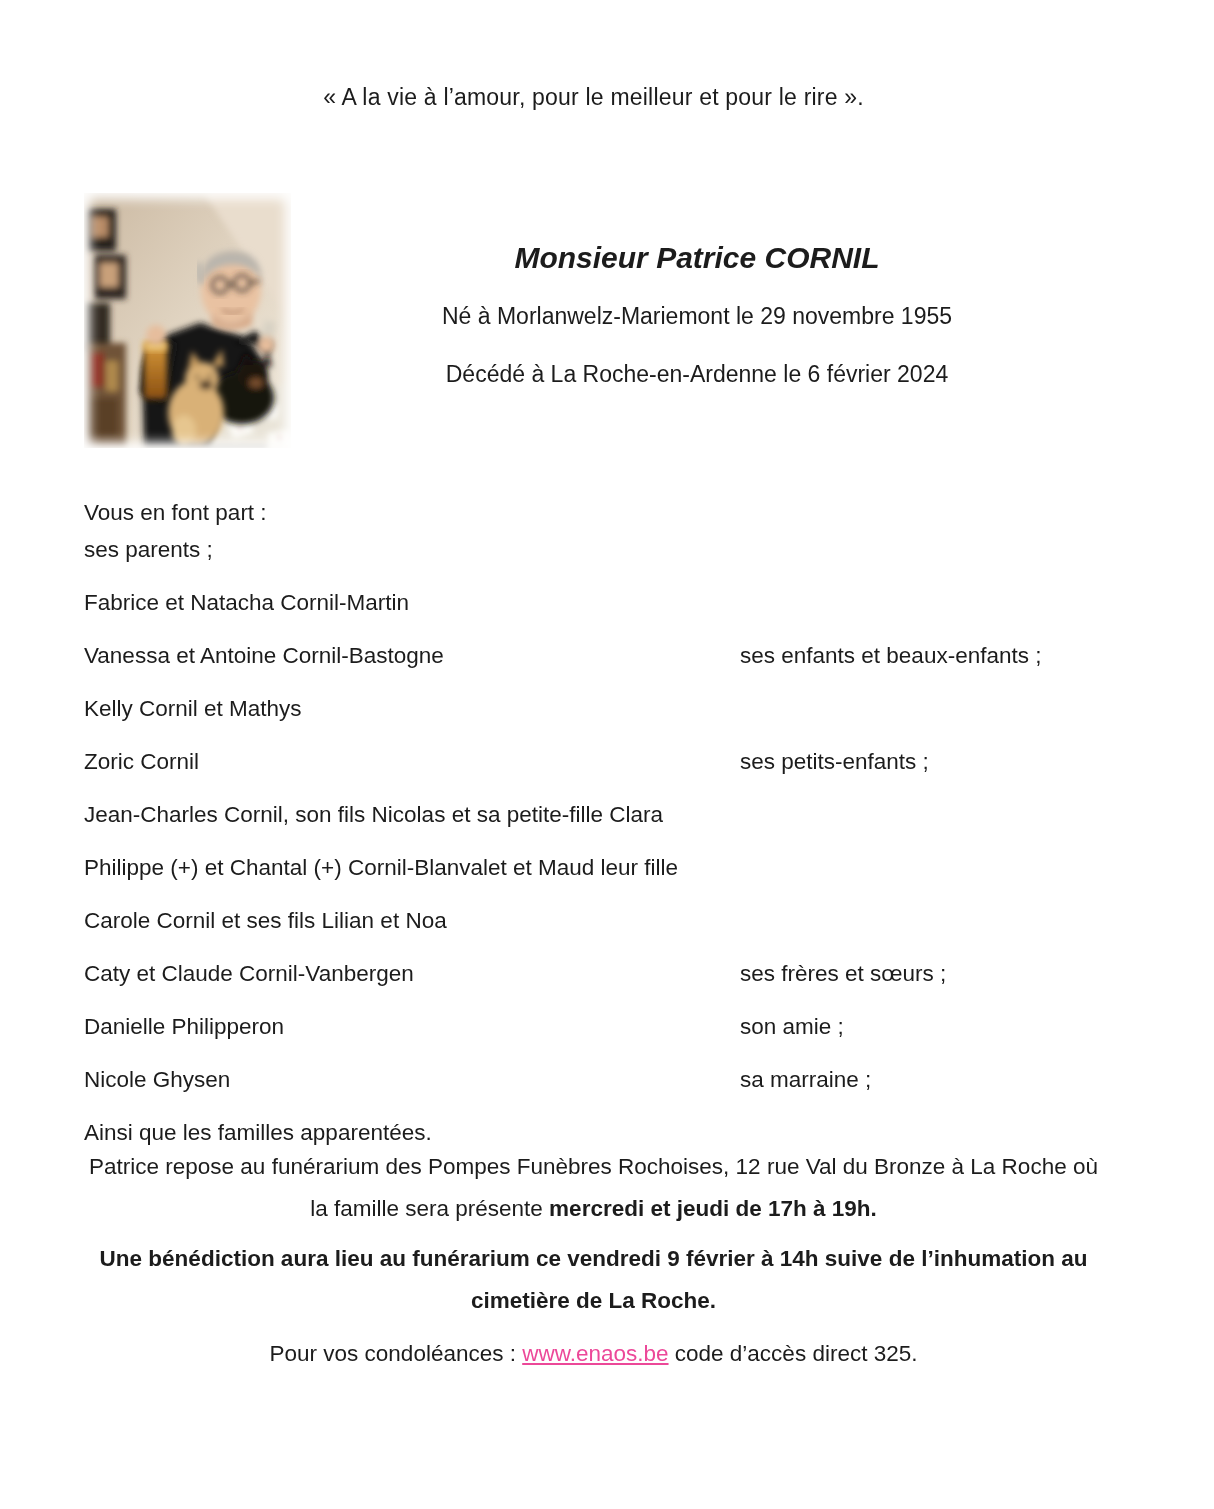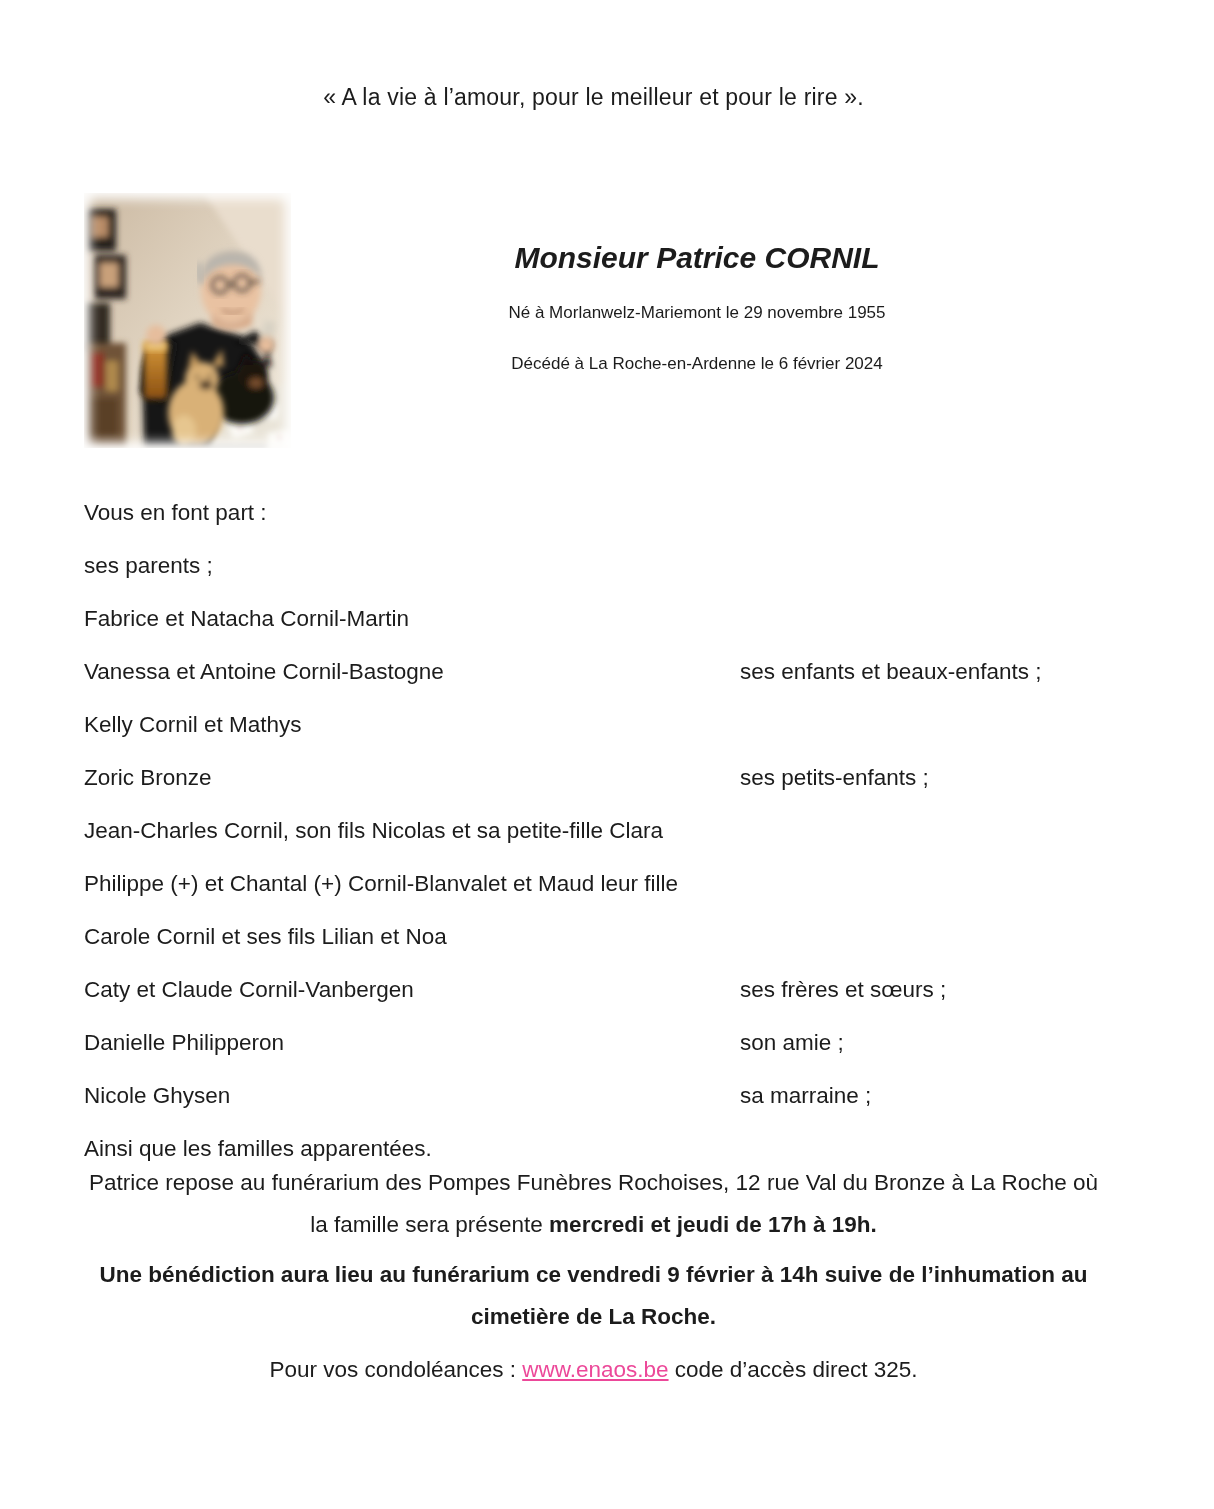--- a/index.html
+++ b/index.html
@@ -36,30 +36,30 @@
     text-align: center;
     padding-top: 48px;
   }
   .person-title {
     font-size: 30px;
     font-weight: 700;
     margin-bottom: 28px;
     font-style: italic;
   }
   .life-line {
-    font-size: 17px;
+    font-size: 23px;
     margin-bottom: 31px;
   }
   .notice {
     margin-top: 52px;
   }
   .intro-line, .outro-line {
     font-size: 22.5px;
     line-height: 26px;
-    margin-bottom: 27px;
+    margin-bottom: 11px;
   }
   .fam-row {
     display: grid;
     grid-template-columns: 656px 1fr;
     font-size: 22.5px;
     line-height: 26px;
     margin-bottom: 27px;
   }
   .fam-name { white-space: nowrap; overflow: visible; }
   .fam-rel  { white-space: nowrap; }
@@ -206,21 +206,21 @@
     </div>
     <div class="fam-row">
       <span class="fam-name">Vanessa et Antoine Cornil-Bastogne</span>
       <span class="fam-rel">ses enfants et beaux-enfants ;</span>
     </div>
     <div class="fam-row">
       <span class="fam-name">Kelly Cornil et Mathys</span>
       <span class="fam-rel"></span>
     </div>
     <div class="fam-row">
-      <span class="fam-name">Zoric Bronze</span>
+      <span class="fam-name">Zoric Cornil</span>
       <span class="fam-rel">ses petits-enfants ;</span>
     </div>
     <div class="fam-row">
       <span class="fam-name">Jean-Charles Cornil, son fils Nicolas et sa petite-fille Clara</span>
       <span class="fam-rel"></span>
     </div>
     <div class="fam-row">
       <span class="fam-name">Philippe (+) et Chantal (+) Cornil-Blanvalet et Maud leur fille</span>
       <span class="fam-rel"></span>
     </div>

